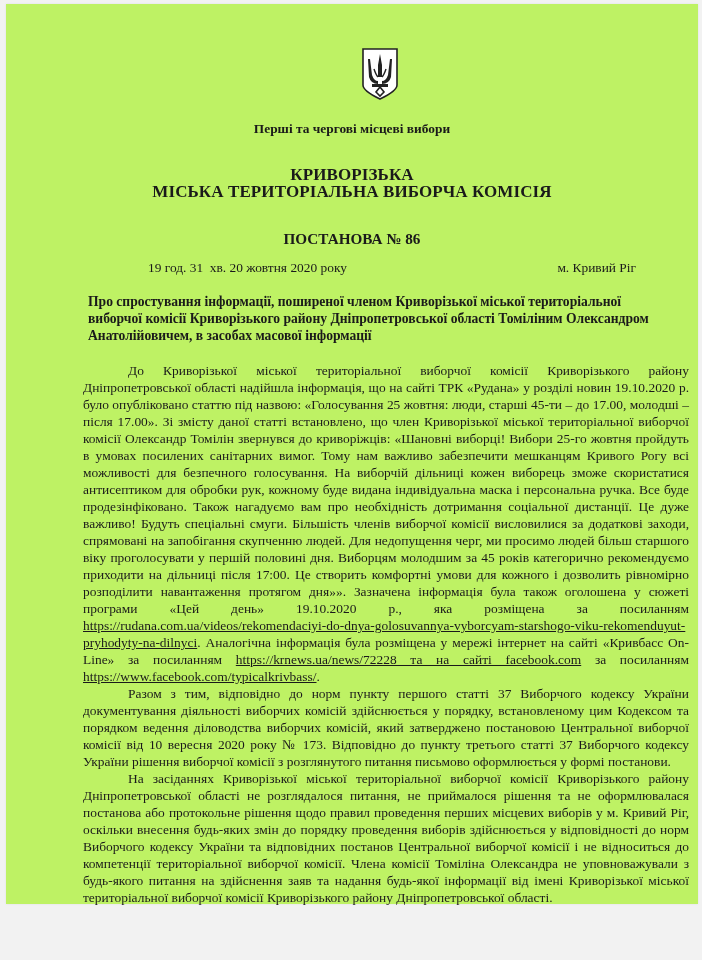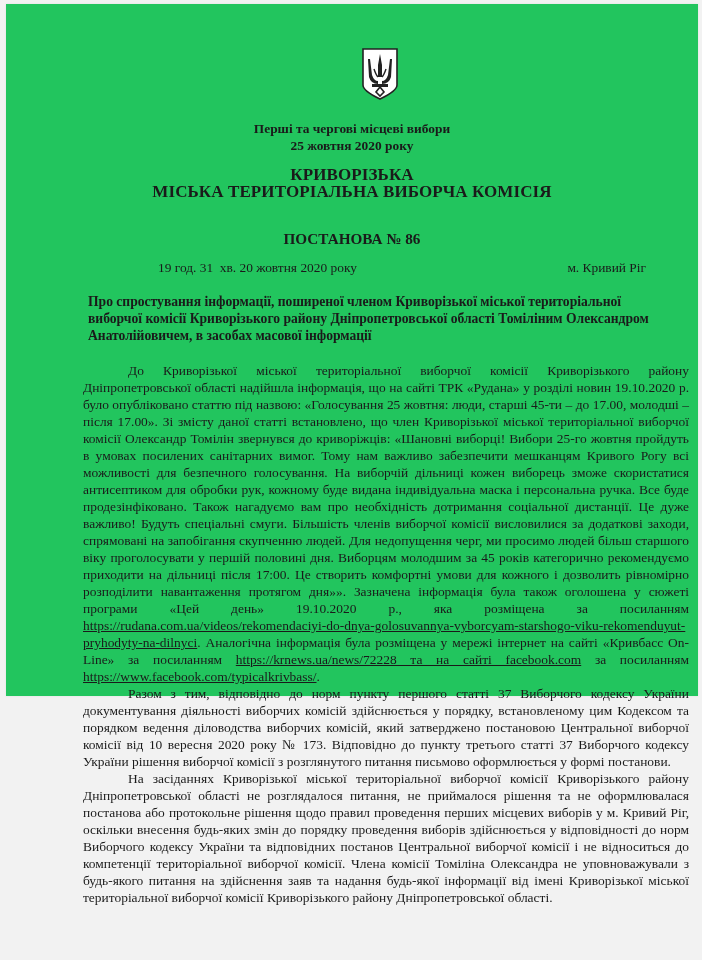--- a/index.html
+++ b/index.html
@@ -4,34 +4,34 @@
   <style>
     html, body { margin: 0; padding: 0; }
     body {
       width: 702px; height: 960px; overflow: hidden;
       background: #f2f2f2;
       font-family: "Liberation Serif", "DejaVu Serif", serif;
       color: #1a1a1a;
     }
     .page {
       position: absolute; left: 6px; top: 4px;
-      width: 692px; height: 692px;
-      background: #22c55e;
+      width: 692px; height: 900px;
+      background: #bef264;
       box-shadow: 0 0 2px rgba(0,0,0,0.08);
       text-decoration: underline;
     }
     .emblem {
       position: absolute; left: 355px; top: 43px;
       width: 38px; height: 54px;
     }
     .center { position: absolute; left: 0; width: 692px; text-align: center; }
     .elections { top: 116px; font-weight: bold; font-size: 13.4px; line-height: 17px; }
     .commission { top: 163px; font-weight: bold; font-size: 17px; line-height: 16.5px; letter-spacing: 0.1px; }
     .decree-title { top: 226px; font-weight: bold; font-size: 15.2px; }
-    .meta-row { position: absolute; top: 256px; left: 152px; width: 488px; font-size: 13.4px; }
+    .meta-row { position: absolute; top: 256px; left: 142px; width: 488px; font-size: 13.4px; }
     .meta-row .time { float: left; }
     .meta-row .place { float: right; margin-left: 21px; }
     .subject {
       position: absolute; top: 289px; left: 82px; width: 565px;
       text-align: left; font-weight: bold; font-size: 13.6px; line-height: 17px;
     }
     .body {
       position: absolute; top: 349px; left: 77px; width: 606px;
       font-size: 13.45px; line-height: 17px; text-align: justify;
     }
@@ -52,21 +52,20 @@
       <path d="M31 12 L29 12 L27 28 Q25 34 21 34 L21 37 Q28 37 30 30 Z" fill="#222"></path>
       <path d="M11 37 H27 V40 H11 Z" fill="#222"></path>
       <path d="M19 40 L15 45 L19 49 L23 45 Z" fill="none" stroke="#222" stroke-width="1.6"></path>
       <path d="M13 22 Q15 28 17 30" fill="none" stroke="#222" stroke-width="1.4"></path>
       <path d="M25 22 Q23 28 21 30" fill="none" stroke="#222" stroke-width="1.4"></path>
     </svg>
   </div>
 
   <div class="center elections">
     <div>Перші та чергові місцеві вибори</div>
-    <div>25 жовтня 2020 року</div>
   </div>
 
   <div class="center commission">
     <div>КРИВОРІЗЬКА</div>
     <div>МІСЬКА ТЕРИТОРІАЛЬНА ВИБОРЧА КОМІСІЯ</div>
   </div>
 
   <div class="center decree-title">ПОСТАНОВА № 86</div>
 
   <div class="meta-row">

